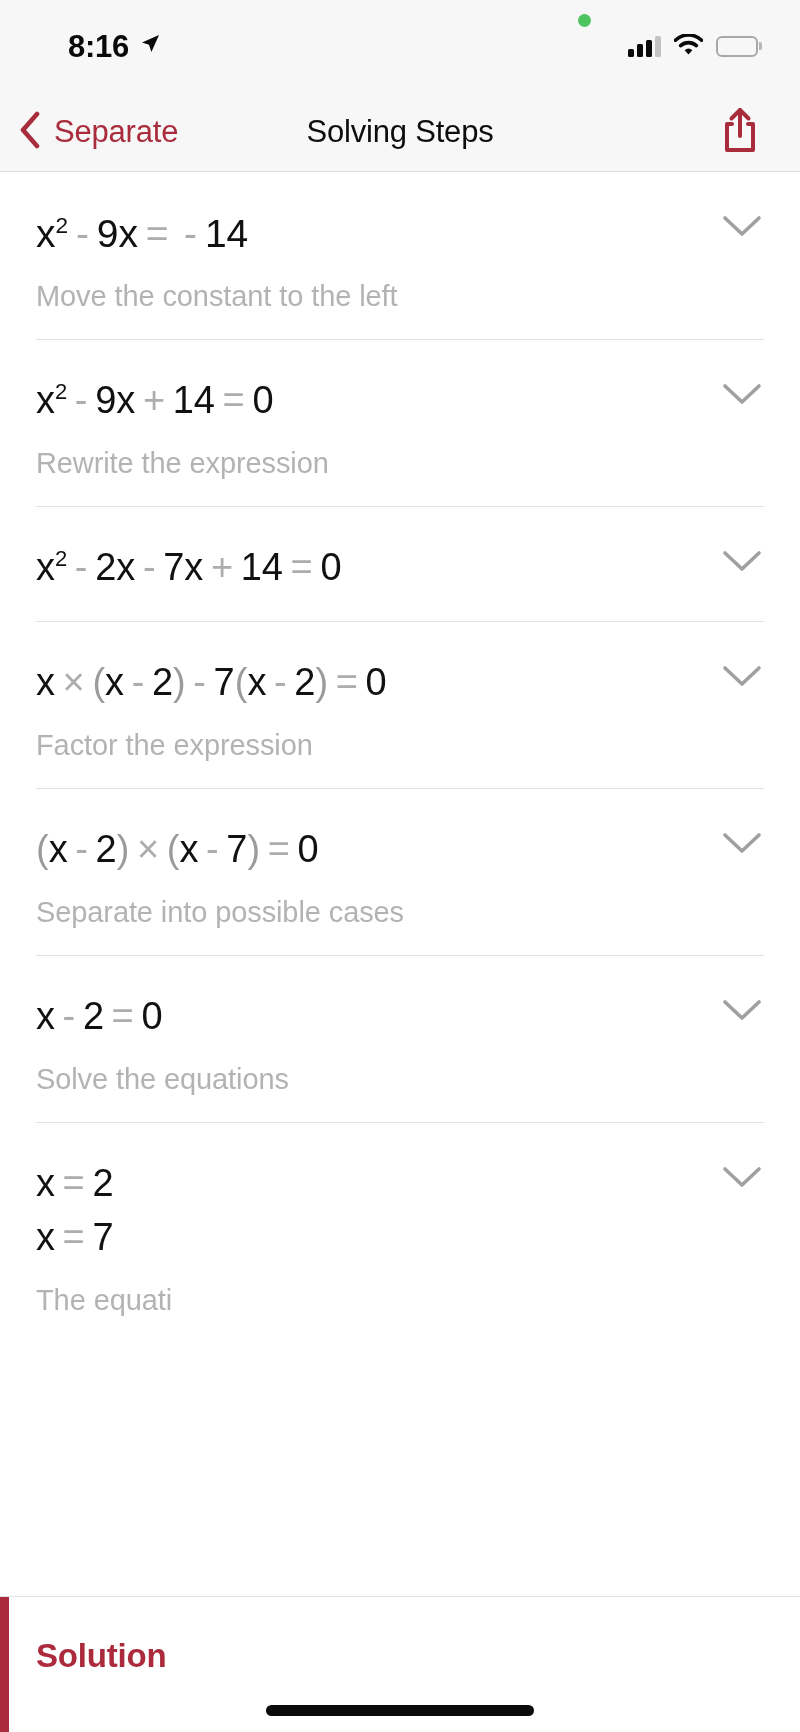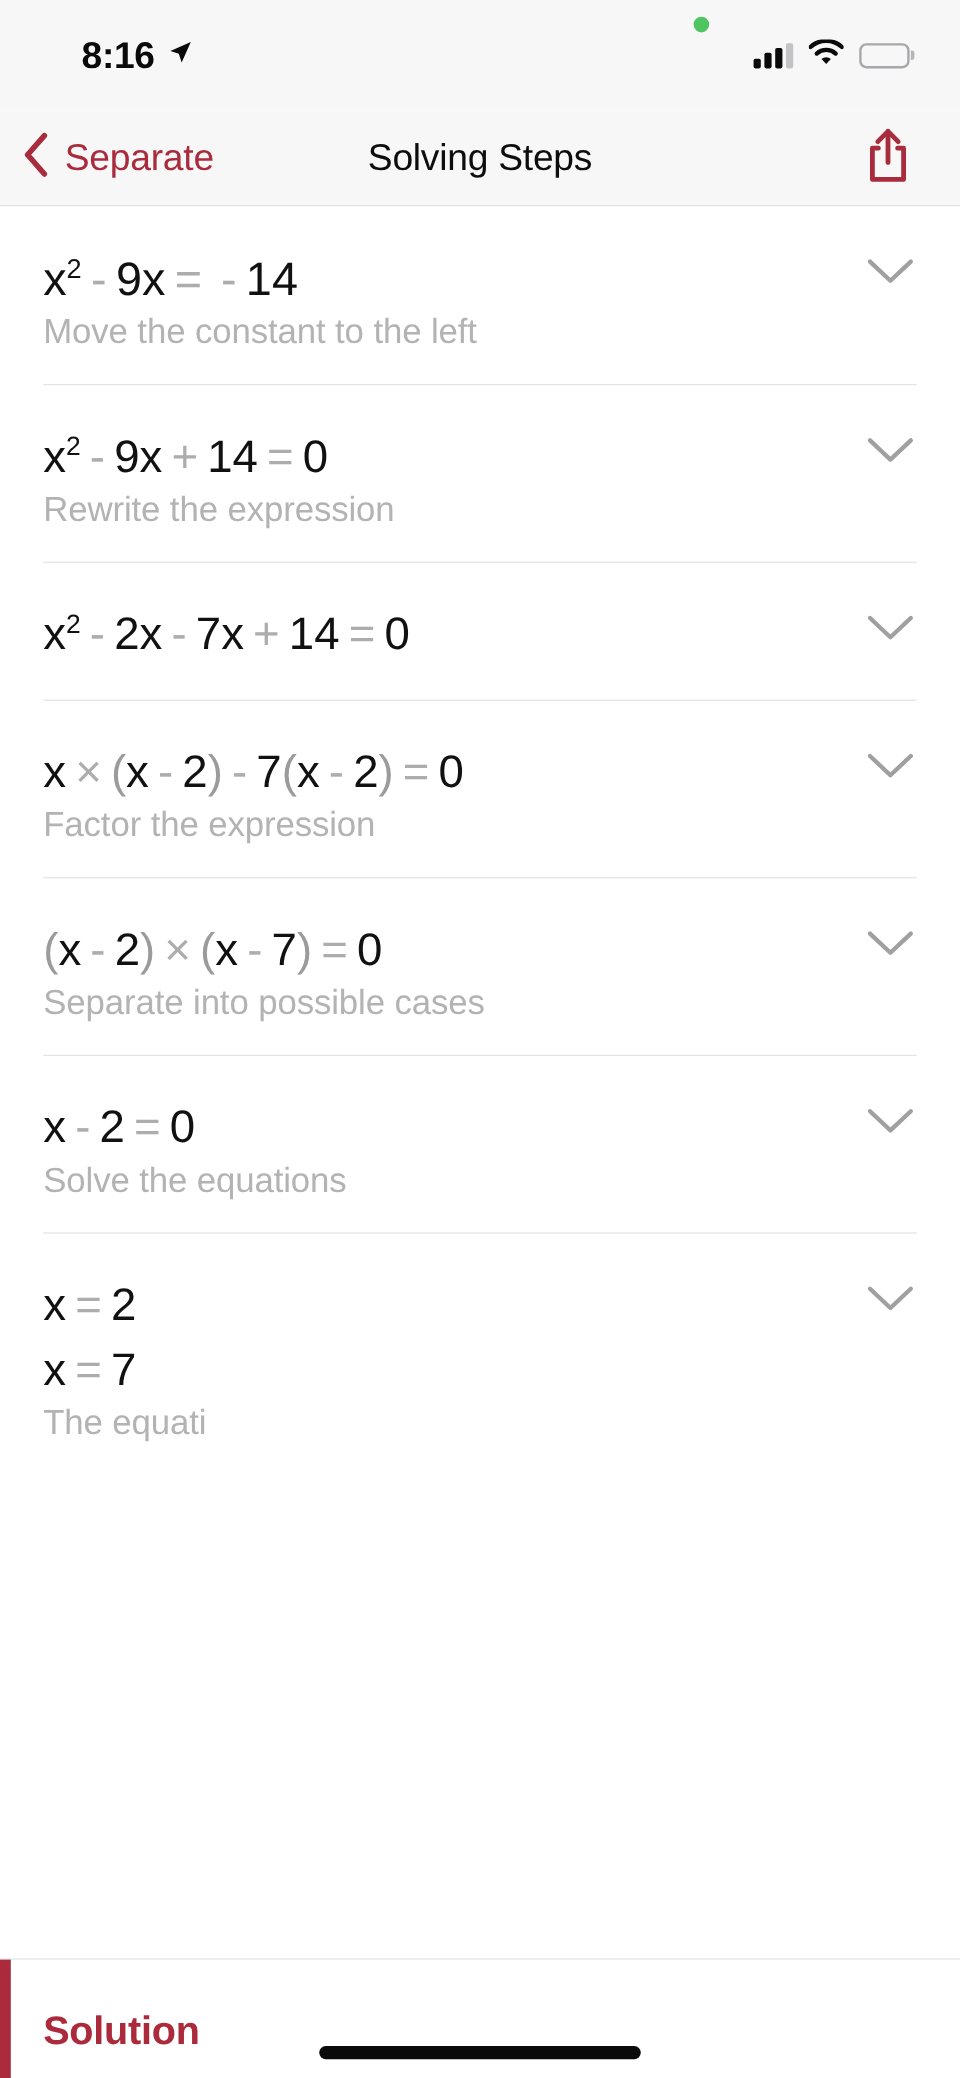--- a/index.html
+++ b/index.html
@@ -161,20 +161,21 @@
   }
   .step-eq.bold { font-weight: 400; font-size: 39px; }
   .step-eq .op { color: #adadad; }
   .step-eq .paren { color: #9b9b9b; }
   .step-eq sup {
     font-size: 0.58em;
     vertical-align: super;
     line-height: 0;
   }
   .step-desc {
+    margin-top: 19px;
     font-size: 29px;
     color: #b3b3b3;
     letter-spacing: -0.1px;
   }
   .step-chevron {
     position: absolute;
     right: 2px;
     top: 42px;
     cursor: pointer;
   }
@@ -201,21 +202,21 @@
     color: #ffffff;
     letter-spacing: -0.2px;
   }
 
   
   .solution-card {
     position: absolute;
     left: 0;
     right: 0;
     bottom: 0;
-    height: 100px;
+    height: 136px;
     background: #ffffff;
     border-top: 1px solid #e3e3e5;
   }
   .solution-accent {
     position: absolute;
     left: 0; top: 0;
     width: 9px;
     height: 136px;
     background: #ab2b3c;
   }

